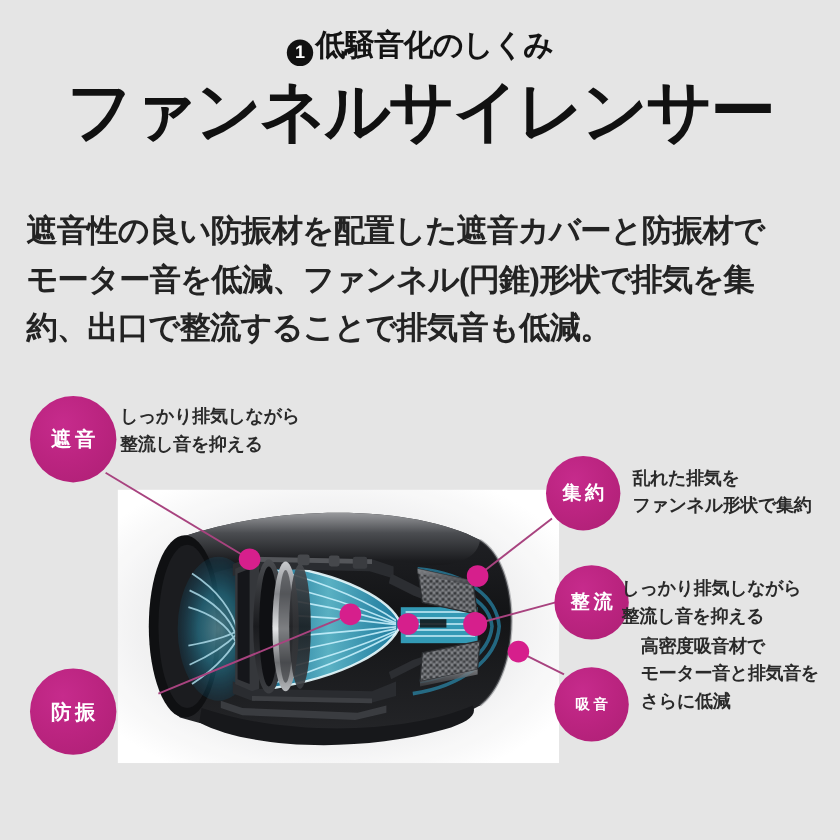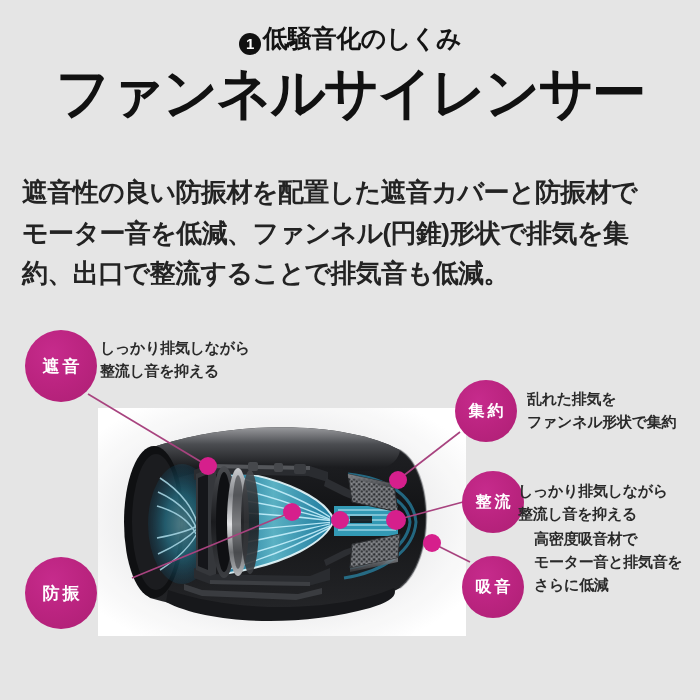--- a/index.html
+++ b/index.html
@@ -100,21 +100,21 @@
     align-items: center;
     justify-content: center;
     box-shadow: 0 0 0 0 rgba(0,0,0,0);
     z-index: 6;
     text-align: center;
   }
   .c-shaon  { left: 25px;  top: 330px; width: 72px; height: 72px; }
   .c-boshin { left: 25px;  top: 557px; width: 72px; height: 72px; }
   .c-shuyaku{ left: 455px; top: 380px; width: 62px; height: 62px; font-size: 16px; }
   .c-seiryu { left: 462px; top: 471px; width: 62px; height: 62px; font-size: 16px; }
-  .c-kyuon  { left: 462px; top: 556px; width: 62px; height: 62px; font-size: 16px; }
+  .c-kyuon  { left: 462px; top: 556px; width: 62px; height: 62px; font-size: 12px; }
 
   
   .callout-text {
     position: absolute;
     font-size: 15px;
     font-weight: bold;
     color: #2a2a2a;
     line-height: 1.52;
     letter-spacing: -0.3px;
     white-space: nowrap;

